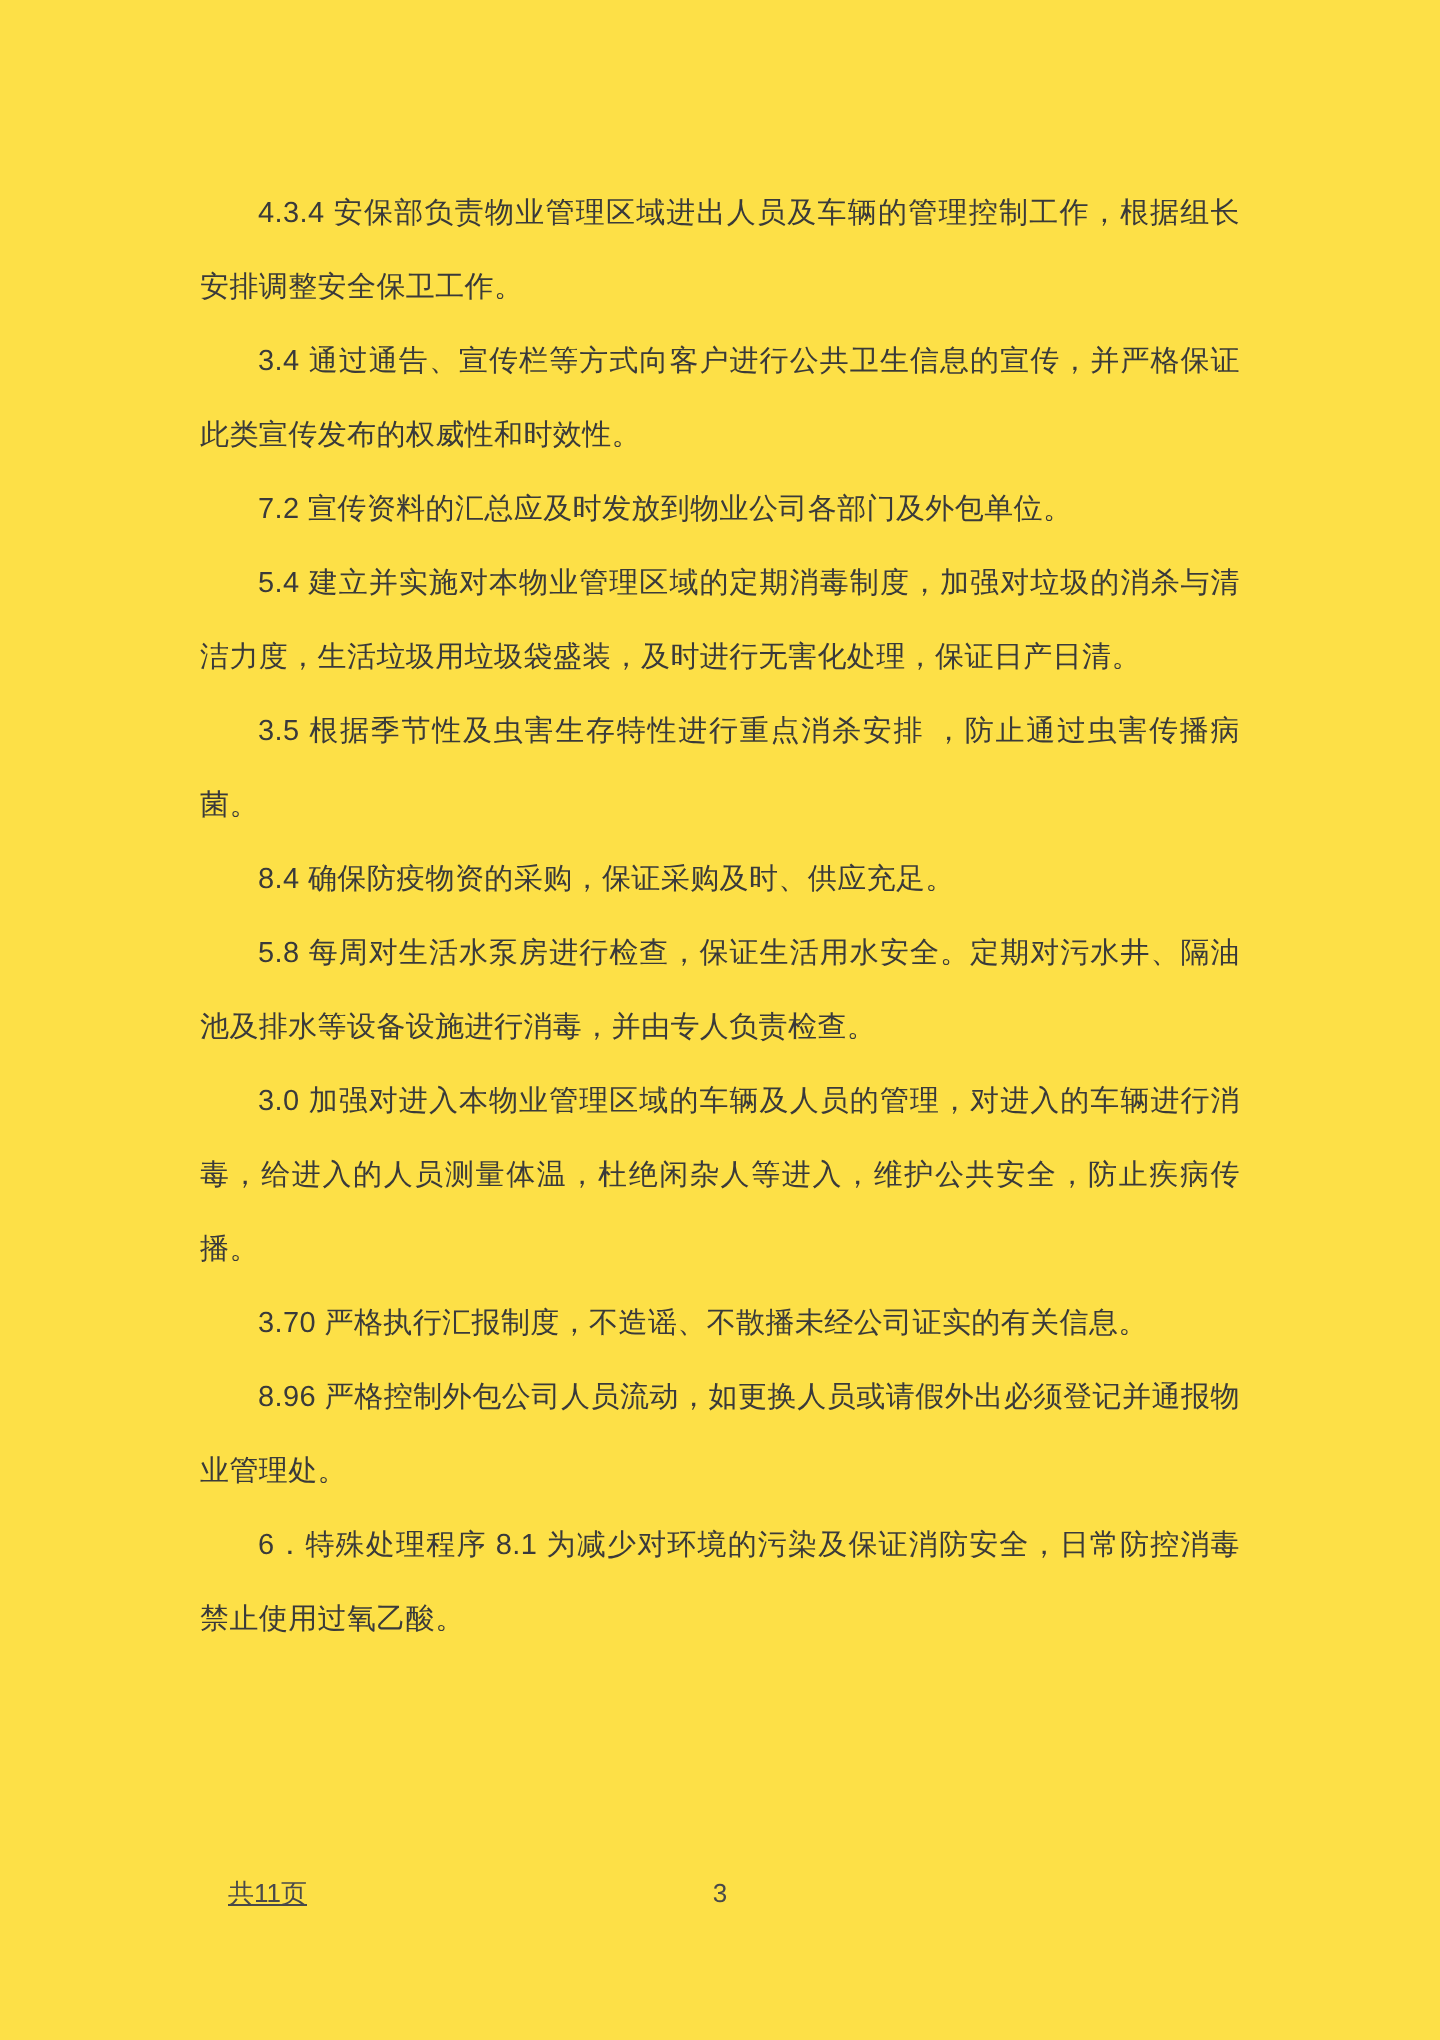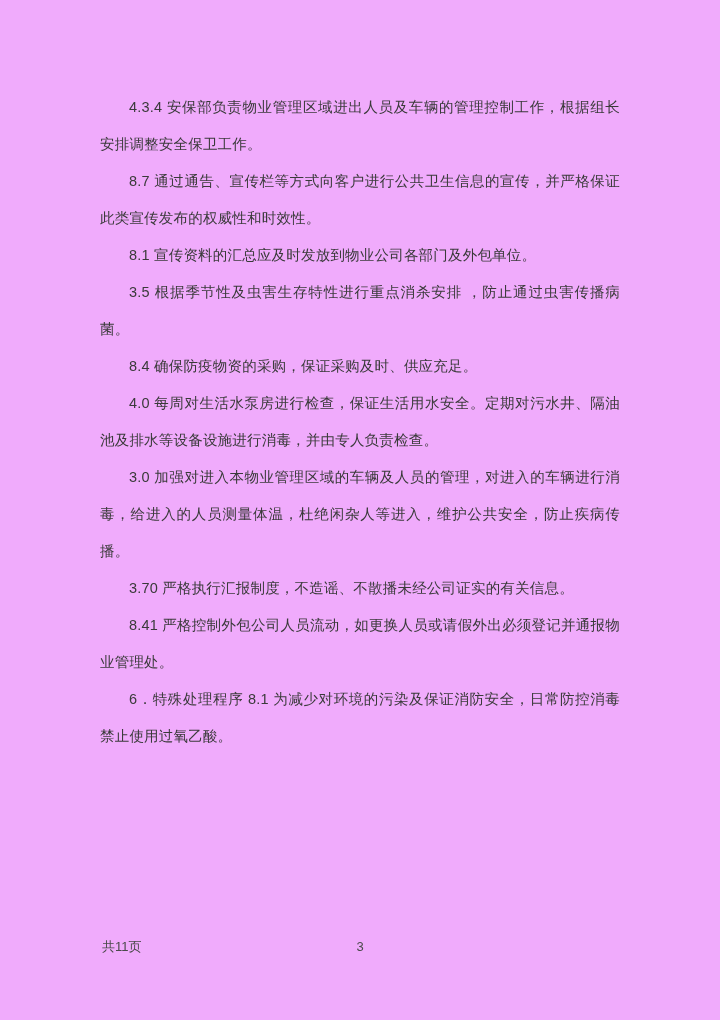--- a/index.html
+++ b/index.html
@@ -4,21 +4,21 @@
 <style>
   html, body {
     margin: 0;
     padding: 0;
     background: #ffffff;
   }
   .page {
     position: relative;
     width: 720px;
     height: 1020px;
-    background: #f0abfc;
+    background: #fde047;
     overflow: hidden;
     font-family: "Liberation Sans", sans-serif;
   }
   .content {
     position: absolute;
     left: 100px;
     top: 89px;
     width: 520px;
     color: #3a3a3a;
     font-size: 14.5px;
@@ -36,45 +36,47 @@
     left: 100px;
     top: 937px;
     width: 520px;
     height: 20px;
     font-size: 13px;
     color: #4a4a4a;
     line-height: 20px;
   }
   .footer .total-pages {
     position: absolute;
-    left: 2px;
+    left: 14px;
     top: 0;
+    text-decoration: underline;
   }
   .footer .page-num {
     position: absolute;
     left: 50%;
     top: 0;
     transform: translateX(-50%);
   }
 </style>
 </head>
 <body>
 
 <div class="page">
 
   <div class="content">
     <p>4.3.4 安保部负责物业管理区域进出人员及车辆的管理控制工作，根据组长安排调整安全保卫工作。</p>
-    <p>8.7 通过通告、宣传栏等方式向客户进行公共卫生信息的宣传，并严格保证此类宣传发布的权威性和时效性。</p>
-    <p>8.1 宣传资料的汇总应及时发放到物业公司各部门及外包单位。</p>
+    <p>3.4 通过通告、宣传栏等方式向客户进行公共卫生信息的宣传，并严格保证此类宣传发布的权威性和时效性。</p>
+    <p>7.2 宣传资料的汇总应及时发放到物业公司各部门及外包单位。</p>
+    <p>5.4 建立并实施对本物业管理区域的定期消毒制度，加强对垃圾的消杀与清洁力度，生活垃圾用垃圾袋盛装，及时进行无害化处理，保证日产日清。</p>
     <p>3.5 根据季节性及虫害生存特性进行重点消杀安排 ，防止通过虫害传播病菌。</p>
     <p>8.4 确保防疫物资的采购，保证采购及时、供应充足。</p>
-    <p>4.0 每周对生活水泵房进行检查，保证生活用水安全。定期对污水井、隔油池及排水等设备设施进行消毒，并由专人负责检查。</p>
+    <p>5.8 每周对生活水泵房进行检查，保证生活用水安全。定期对污水井、隔油池及排水等设备设施进行消毒，并由专人负责检查。</p>
     <p>3.0 加强对进入本物业管理区域的车辆及人员的管理，对进入的车辆进行消毒，给进入的人员测量体温，杜绝闲杂人等进入，维护公共安全，防止疾病传播。</p>
     <p>3.70 严格执行汇报制度，不造谣、不散播未经公司证实的有关信息。</p>
-    <p>8.41 严格控制外包公司人员流动，如更换人员或请假外出必须登记并通报物业管理处。</p>
+    <p>8.96 严格控制外包公司人员流动，如更换人员或请假外出必须登记并通报物业管理处。</p>
     <p>6．特殊处理程序 8.1 为减少对环境的污染及保证消防安全，日常防控消毒禁止使用过氧乙酸。</p>
   </div>
 
   <div class="footer">
     <span class="total-pages">共11页</span>
     <span class="page-num">3</span>
   </div>
 
 </div>
 

